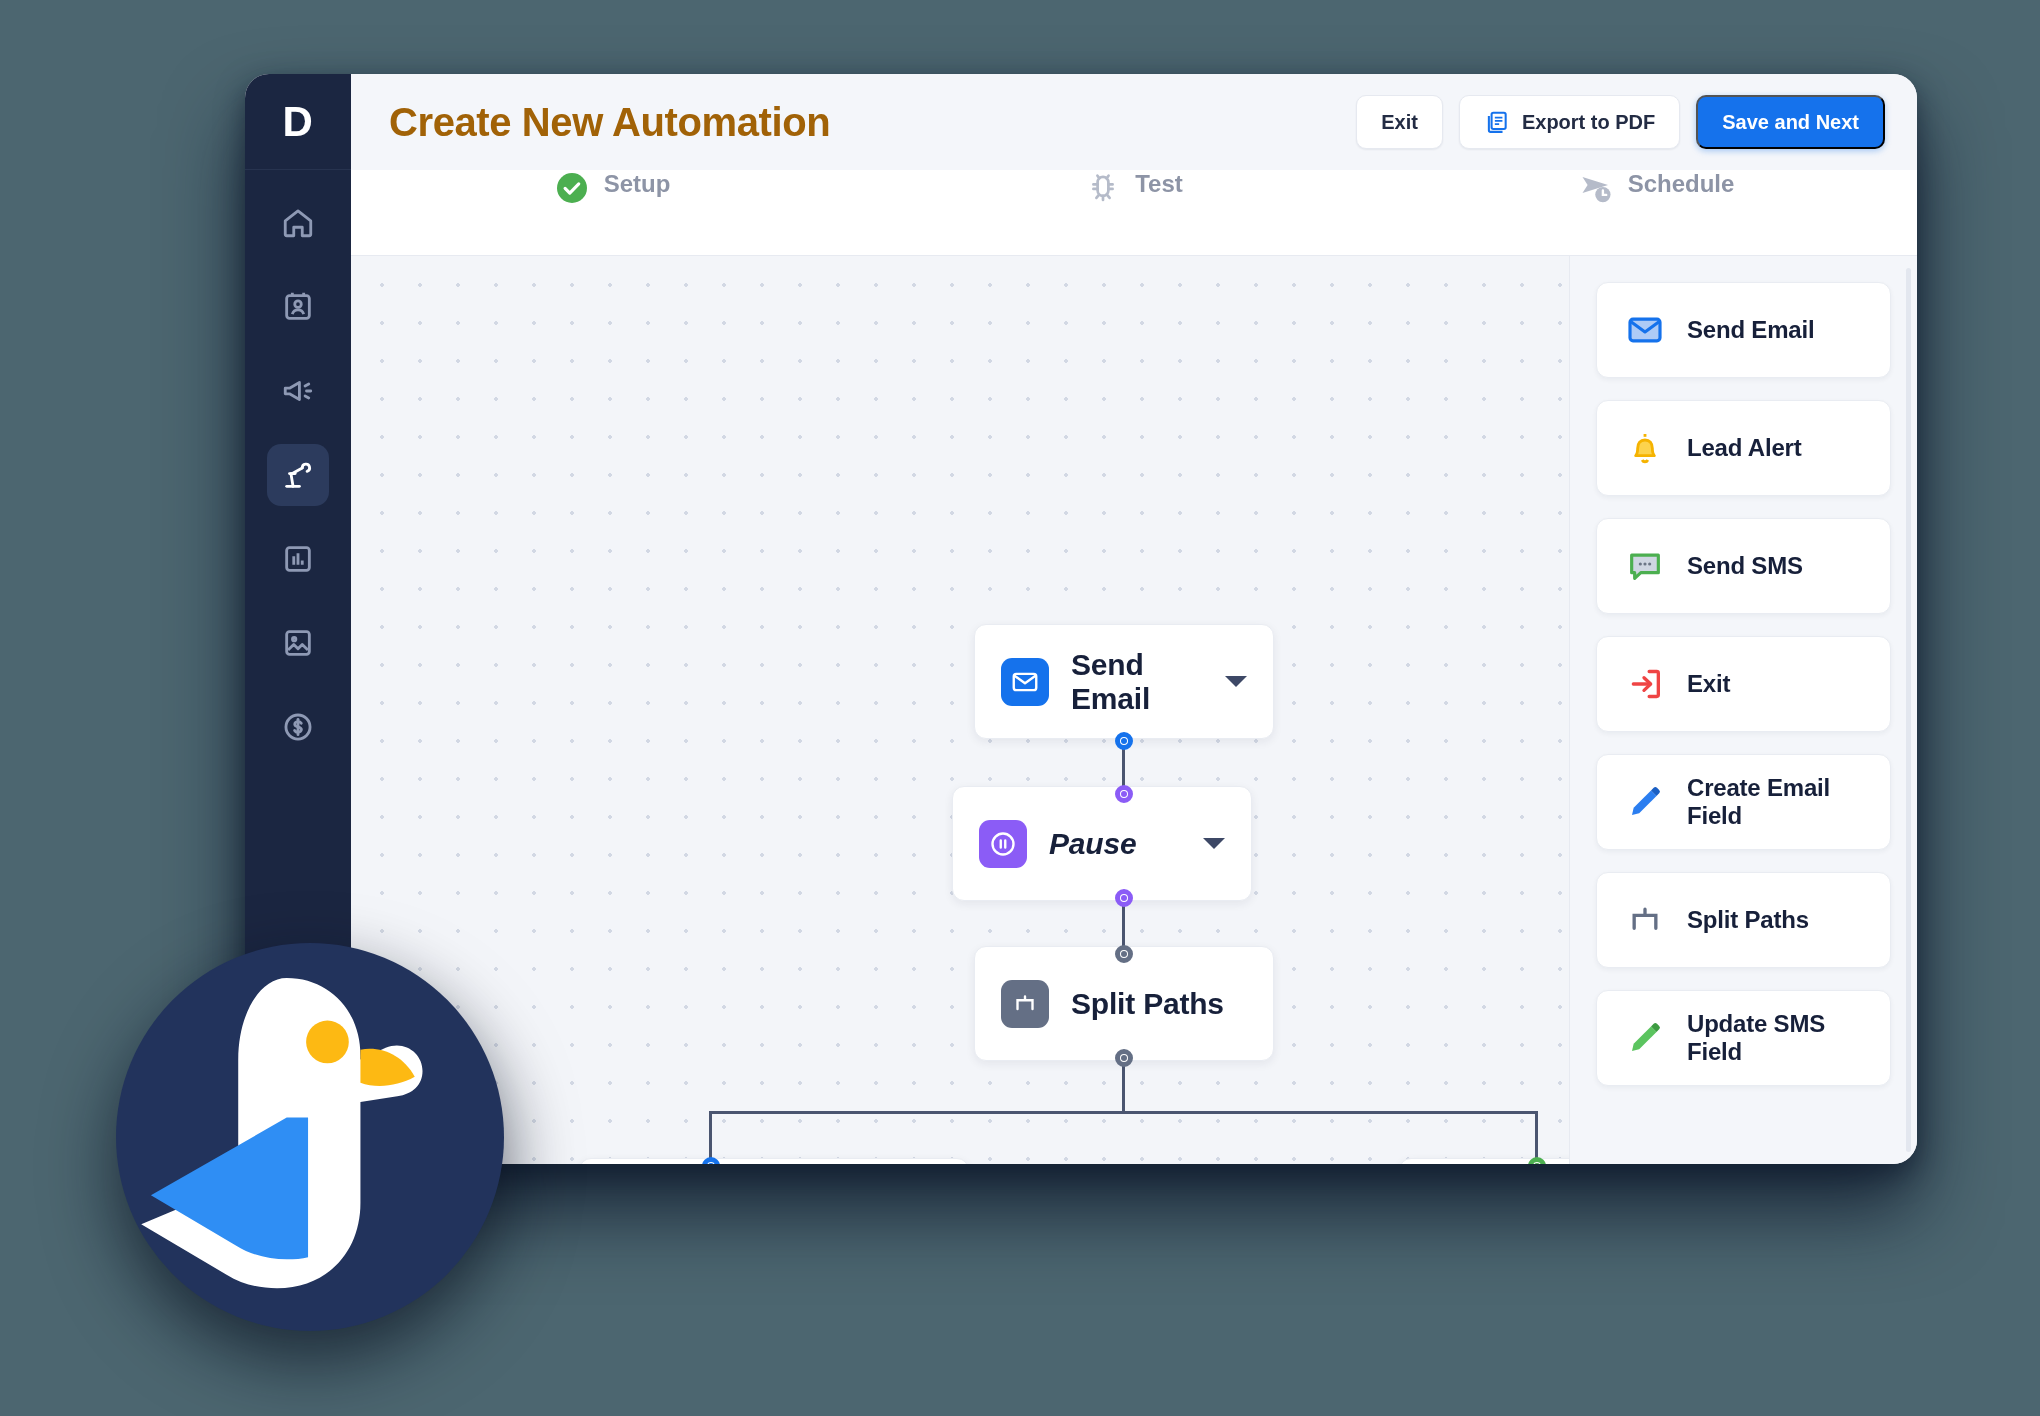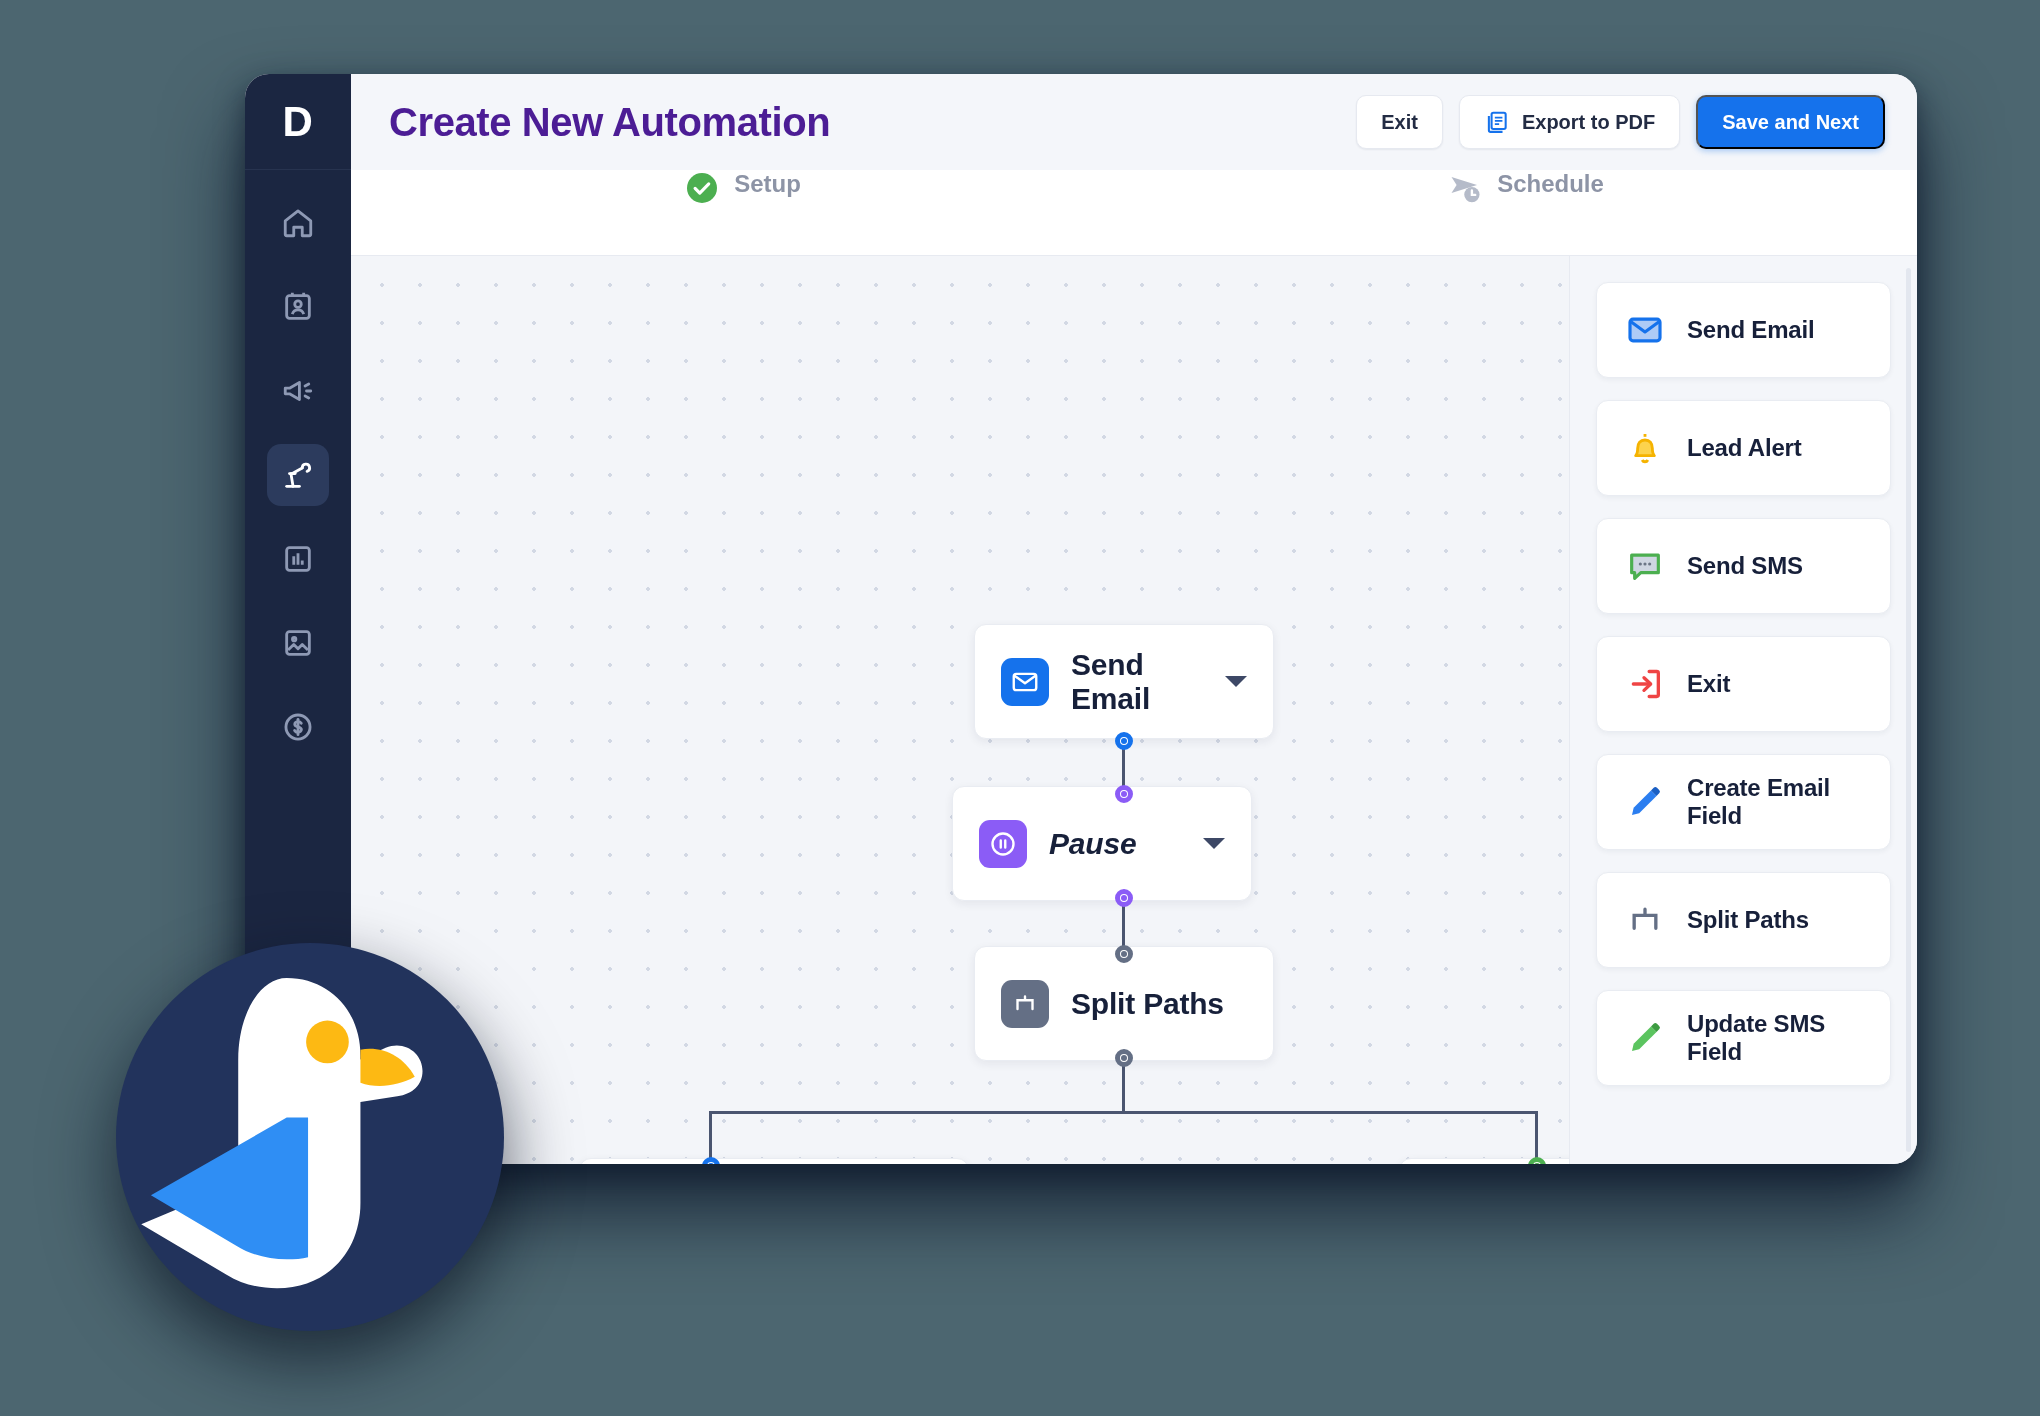--- a/index.html
+++ b/index.html
@@ -44,21 +44,21 @@
 
   
   #mainCol { flex: 1; display: flex; flex-direction: column; min-width: 0; }
 
   
   #header {
     height: 96px; background: #f4f6fa;
     display: flex; align-items: center; padding: 0 32px 0 38px;
     flex: none;
   }
-  #pageTitle { font-size: 40px; font-weight: 700; color: #4c1d95; letter-spacing: -.4px; }
+  #pageTitle { font-size: 40px; font-weight: 700; color: #a16207; letter-spacing: -.4px; }
   #headerActions { margin-left: auto; display: flex; align-items: center; gap: 16px; }
   .hbtn {
     height: 54px; border-radius: 10px; display: flex; align-items: center; gap: 12px;
     padding: 0 24px; font-size: 20px; font-weight: 600; white-space: nowrap;
   }
   .hbtn.ghost { background: #fff; color: #232c44; border: 1px solid #e6e9f0;
     box-shadow: 0 1px 2px rgba(20,30,60,.07); }
   .hbtn.primary { background: #1572ec; color: #fff; box-shadow: 0 2px 6px rgba(21,114,236,.35); }
   .hbtn svg { width: 26px; height: 26px; display: block; flex: none; }
 
@@ -232,20 +232,28 @@
 
         <div id="tabs">
           <div class="tab">
             <span class="tico"><svg viewBox="0 0 24 24">
                   <circle cx="12" cy="12" r="10" fill="#4caf50"></circle>
                   <path d="M7.4 12.3l3.1 3.1 6-6.2" fill="none" stroke="#fff" stroke-width="2.1" stroke-linecap="round" stroke-linejoin="round"></path>
                 </svg></span>
             <span>Setup</span>
           </div>
           <div class="tab">
+            <span class="tico"><svg viewBox="0 0 24 24" fill="none" stroke="#b5bbc9" stroke-width="1.8" stroke-linecap="round">
+                  <path d="M8.4 8.2a3.6 3.6 0 0 1 7.2 0v5.4a3.6 3.6 0 0 1-7.2 0z"></path>
+                  <path d="M9.6 5.6 8.3 3.8M14.4 5.6l1.3-1.8"></path>
+                  <path d="M8.4 9.6H5.6M18.4 9.6h-2.8M8.4 12.6H5.6M18.4 12.6h-2.8M9.4 16.4l-1.8 2.2M14.6 16.4l1.8 2.2M12 17.3V20"></path>
+                </svg></span>
+            <span>Test</span>
+          </div>
+          <div class="tab">
             <span class="tico"><svg viewBox="0 0 24 24">
                   <path d="M3 4.6 20 10 3 15.4l3.4-5.4z" fill="#b5bbc9"></path>
                   <circle cx="16.6" cy="16.4" r="5.1" fill="#b5bbc9"></circle>
                   <path d="M16.6 13.6v3h2.2" fill="none" stroke="#fff" stroke-width="1.6" stroke-linecap="round"></path>
                 </svg></span>
             <span>Schedule</span>
           </div>
         </div>
 
         <div id="content">

